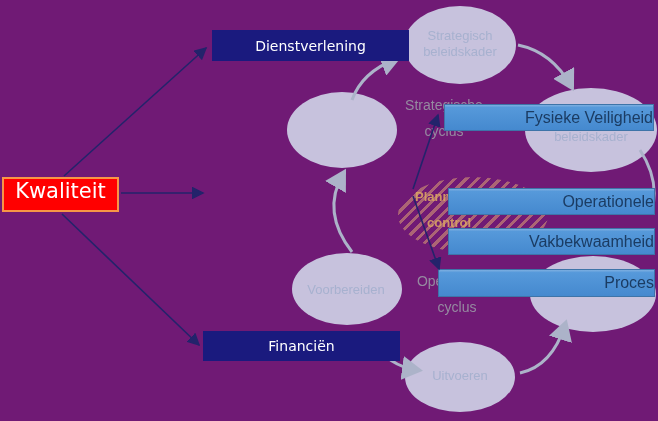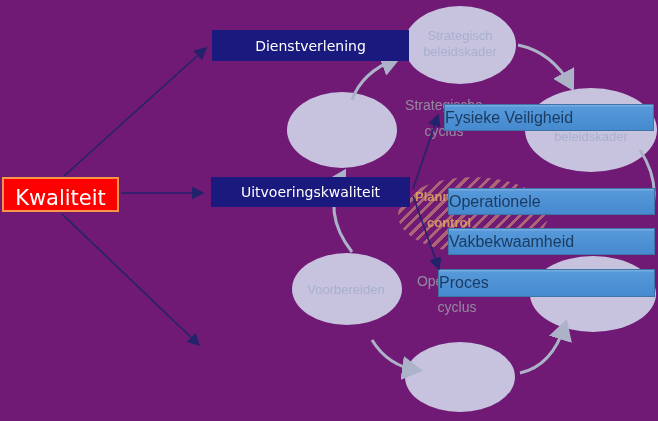--- a/index.html
+++ b/index.html
@@ -35,28 +35,28 @@
   svg.layer.fg{z-index:6;}
   
   .navy-box{
     position:absolute;z-index:4;background:#1A1A7E;
     color:#FFFFFF;display:flex;align-items:center;justify-content:center;
     font-family:"DejaVu Sans",sans-serif;font-size:14px;
   }
   .root-box{
     position:absolute;left:2px;top:177px;width:113px;height:31px;z-index:4;
     background:#FF0000;border:2px solid #F79646;
-    color:#FFFFFF;display:flex;align-items:flex-end;justify-content:center;
+    color:#FFFFFF;display:flex;align-items:flex-start;justify-content:center;
     font-family:"DejaVu Sans",sans-serif;font-size:21px;
   }
   .aspect-box{
     position:absolute;z-index:3;
     background:linear-gradient(180deg,#7DAFE1 0,#5699DA 10%,#4589CF 100%);
     border:1px solid #3E74A8;
-    color:#1B3C63;display:flex;align-items:center;justify-content:flex-start;
+    color:#1B3C63;display:flex;align-items:center;justify-content:flex-end;
     font-family:"Liberation Sans",sans-serif;font-size:16px;
   }
 </style>
 </head>
 <body>
 
 <div id="canvas">
 
   <div class="bg-ellipse" style="left:404px;top:6px;width:112px;height:78px"></div>
   <div class="bg-ellipse" style="left:287px;top:92px;width:110px;height:76px"></div>
@@ -86,20 +86,23 @@
   <div class="bg-label" style="left:404px;top:28px;width:112px">
     <span>Strategisch</span><br>
     <span>beleidskader</span>
   </div>
   <div class="bg-label" style="left:526px;top:129px;width:130px">
     <span>beleidskader</span>
   </div>
   <div class="bg-label" style="left:292px;top:282px;width:108px">
     <span>Voorbereiden</span>
   </div>
+  <div class="bg-label" style="left:405px;top:368px;width:110px">
+    <span>Uitvoeren</span>
+  </div>
 
   <div class="cycle-label" style="left:401px;top:92px;width:86px">
     <span>Strategische</span><br>
     <span>cyclus</span>
   </div>
   <div class="cycle-label" style="left:412px;top:268px;width:90px">
     <span>Operationele</span><br>
     <span>cyclus</span>
   </div>
   <div class="control-label" style="left:408px;top:184px;width:82px">
@@ -116,22 +119,22 @@
   <div class="aspect-box" style="left:438px;top:269px;width:215px;height:26px">
     <span>Proces</span>
   </div>
   <div class="aspect-box" style="left:448px;top:228px;width:205px;height:25px">
     <span>Vakbekwaamheid</span>
   </div>
 
   <div class="navy-box" style="left:212px;top:30px;width:197px;height:31px">
     <span>Dienstverlening</span>
   </div>
-  <div class="navy-box" style="left:211px;top:177px;width:199px;height:30px">
-    <span>Uitvoeringskwaliteit</span>
+  <div class="navy-box" style="left:203px;top:331px;width:197px;height:30px">
+    <span>Financiën</span>
   </div>
 
   <div class="root-box">
     <span>Kwaliteit</span>
   </div>
 
   <svg class="layer fg" width="658" height="421">
     <defs>
       <marker id="narrow" markerWidth="9" markerHeight="8" refX="7" refY="4" orient="auto">
         <path d="M0,0 L8,4 L0,8 Z" fill="#23236B"></path>

